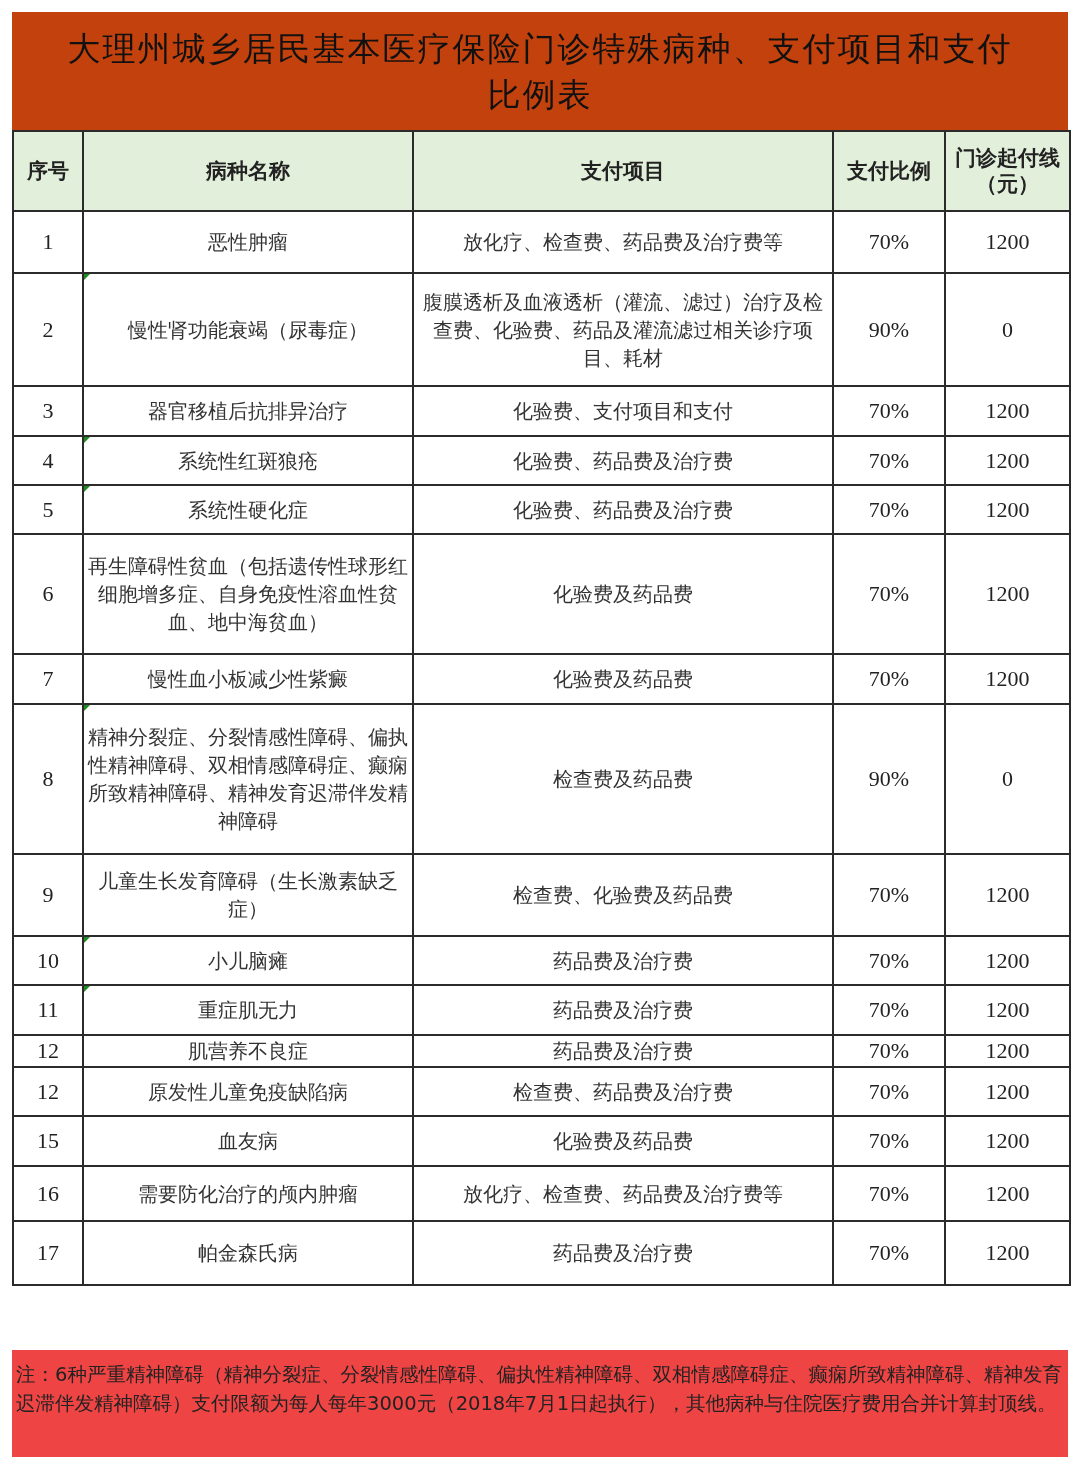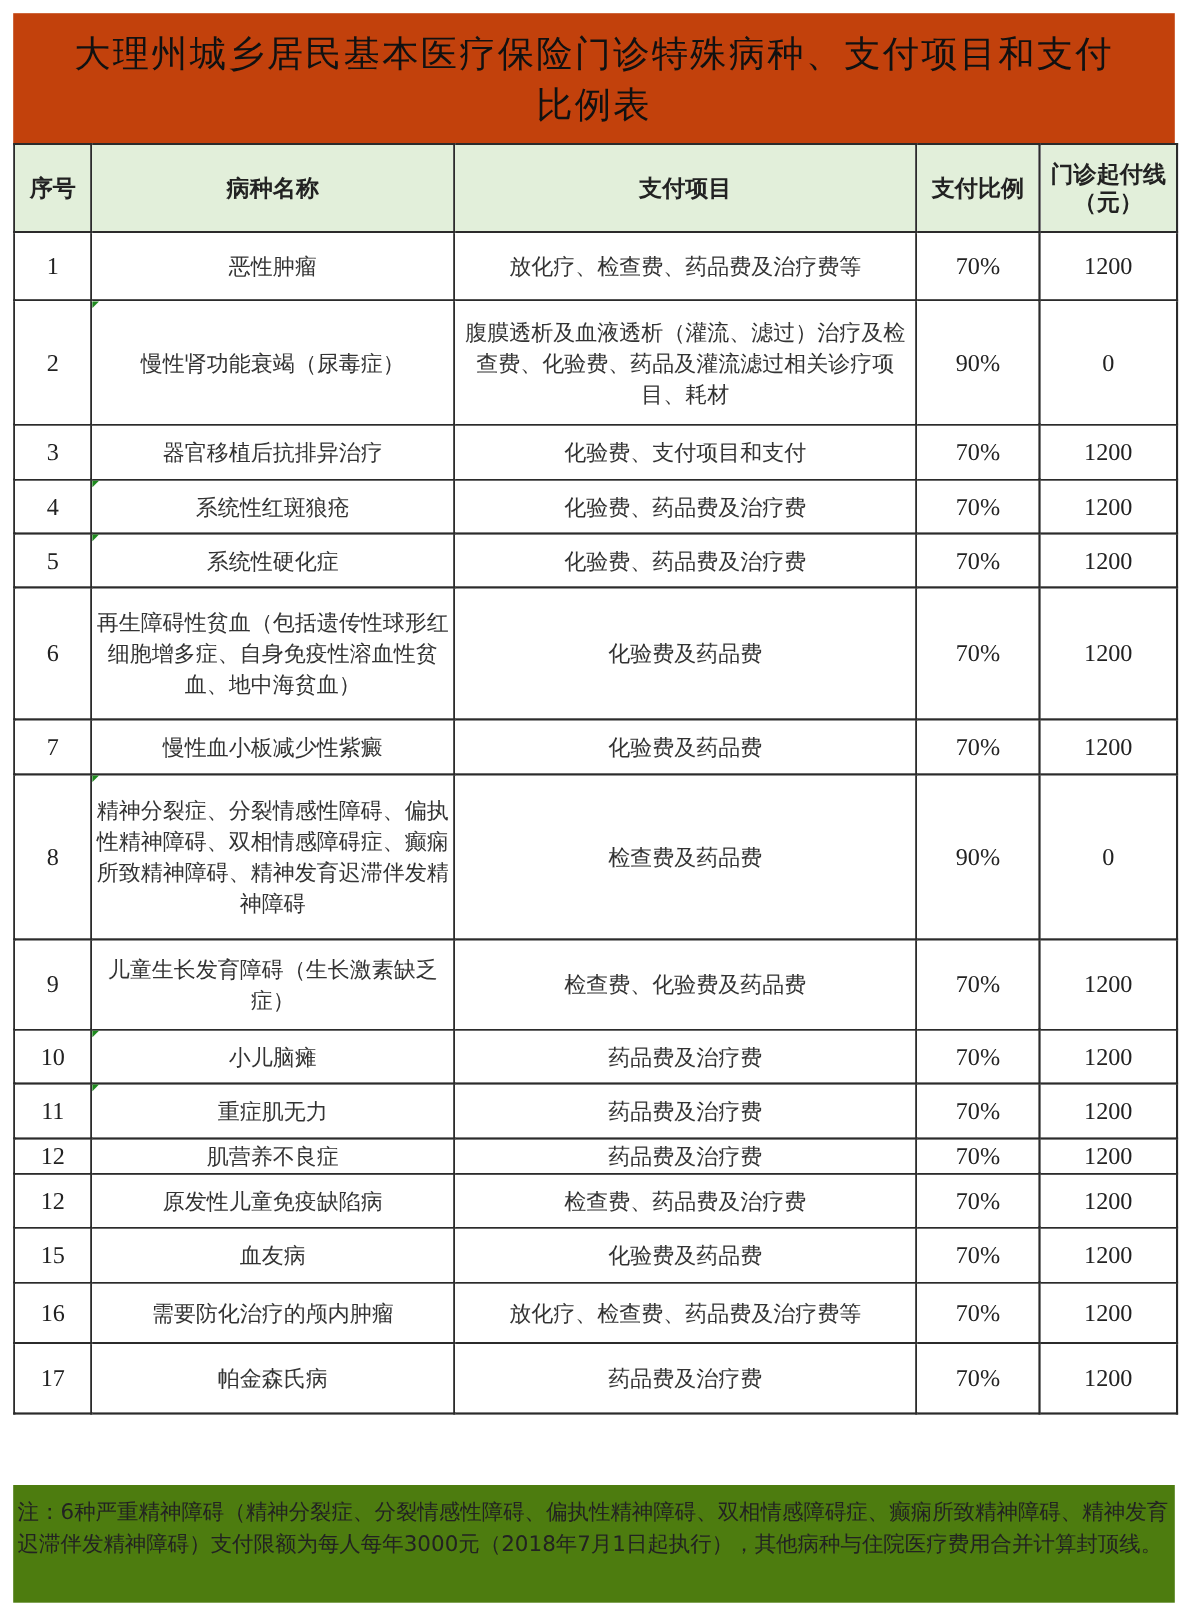--- a/index.html
+++ b/index.html
@@ -5,21 +5,21 @@
   html, body { margin:0; padding:0; background:#ffffff; }
   body { width:1080px; height:1469px; position:relative; font-family:"DejaVu Serif","Liberation Serif",serif; color:#1a1a1a; }
   .title-band { position:absolute; left:12px; top:12px; width:1056px; height:118px; background:#c2410c; }
   .title { position:absolute; left:0; top:14px; width:100%; text-align:center; font-size:33px; line-height:46px; letter-spacing:2px; color:#111; font-family:"DejaVu Sans","Liberation Sans",sans-serif; font-weight:300; }
   table { position:absolute; left:12px; top:130px; border-collapse:collapse; table-layout:fixed; width:1057px; }
   td, th { border:2px solid #2b2b2b; text-align:center; vertical-align:middle; padding:0 4px; font-size:21px; line-height:28px; font-weight:normal; position:relative; }
   th { background:#e2efda; font-family:"DejaVu Sans","Liberation Sans",sans-serif; font-size:21px; font-weight:bold; color:#222; }
   td { background:#fff; font-family:"DejaVu Sans","Liberation Sans",sans-serif; font-size:20px; color:#333; }
   td.num { font-family:"Liberation Serif","DejaVu Serif",serif; font-size:22px; color:#222; }
   .mark { position:absolute; left:0; top:0; width:0; height:0; border-top:6px solid #1f8a1f; border-right:6px solid transparent; }
-  .note-band { position:absolute; left:12px; top:1350px; width:1056px; height:107px; background:#4d7c0f; }
+  .note-band { position:absolute; left:12px; top:1350px; width:1056px; height:107px; background:#ef4444; }
   .note { position:absolute; left:4px; top:10px; width:1048px; font-size:19.5px; line-height:29px; font-family:"DejaVu Sans","Liberation Sans",sans-serif; color:#222; }
 </style>
 </head>
 <body>
 
 <div class="title-band">
   <div class="title">
     <div>大理州城乡居民基本医疗保险门诊特殊病种、支付项目和支付</div>
     <div>比例表</div>
   </div>

